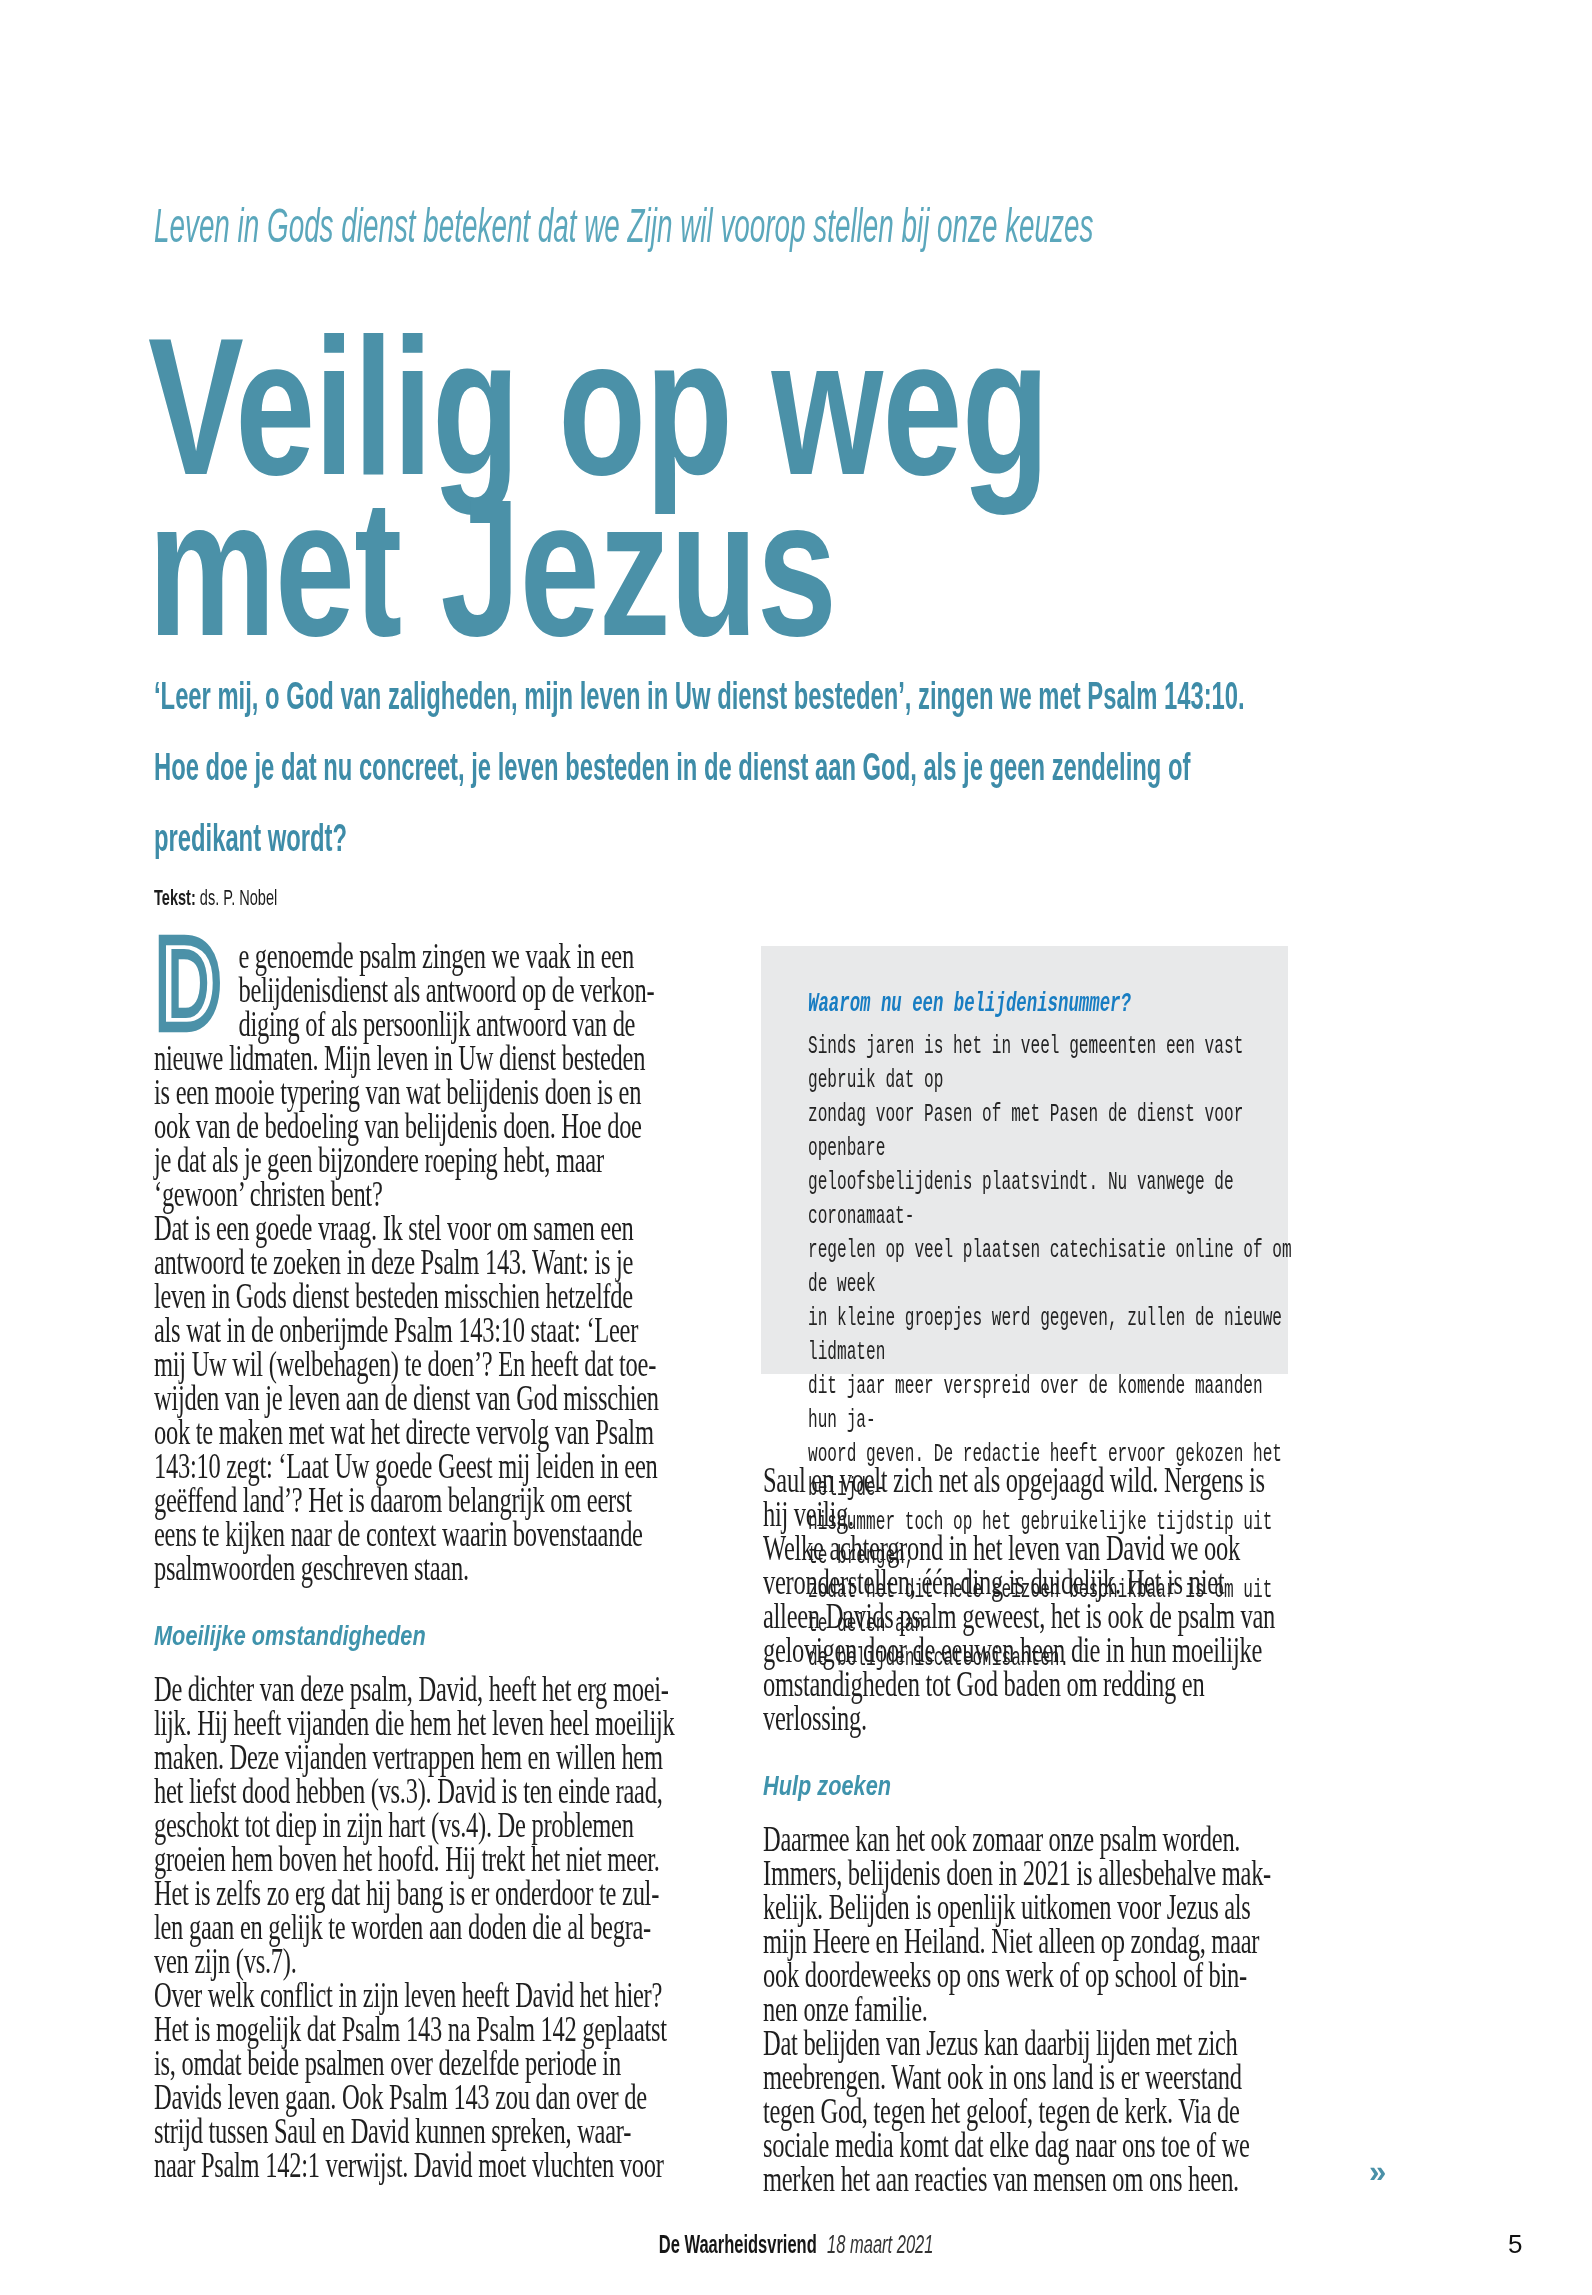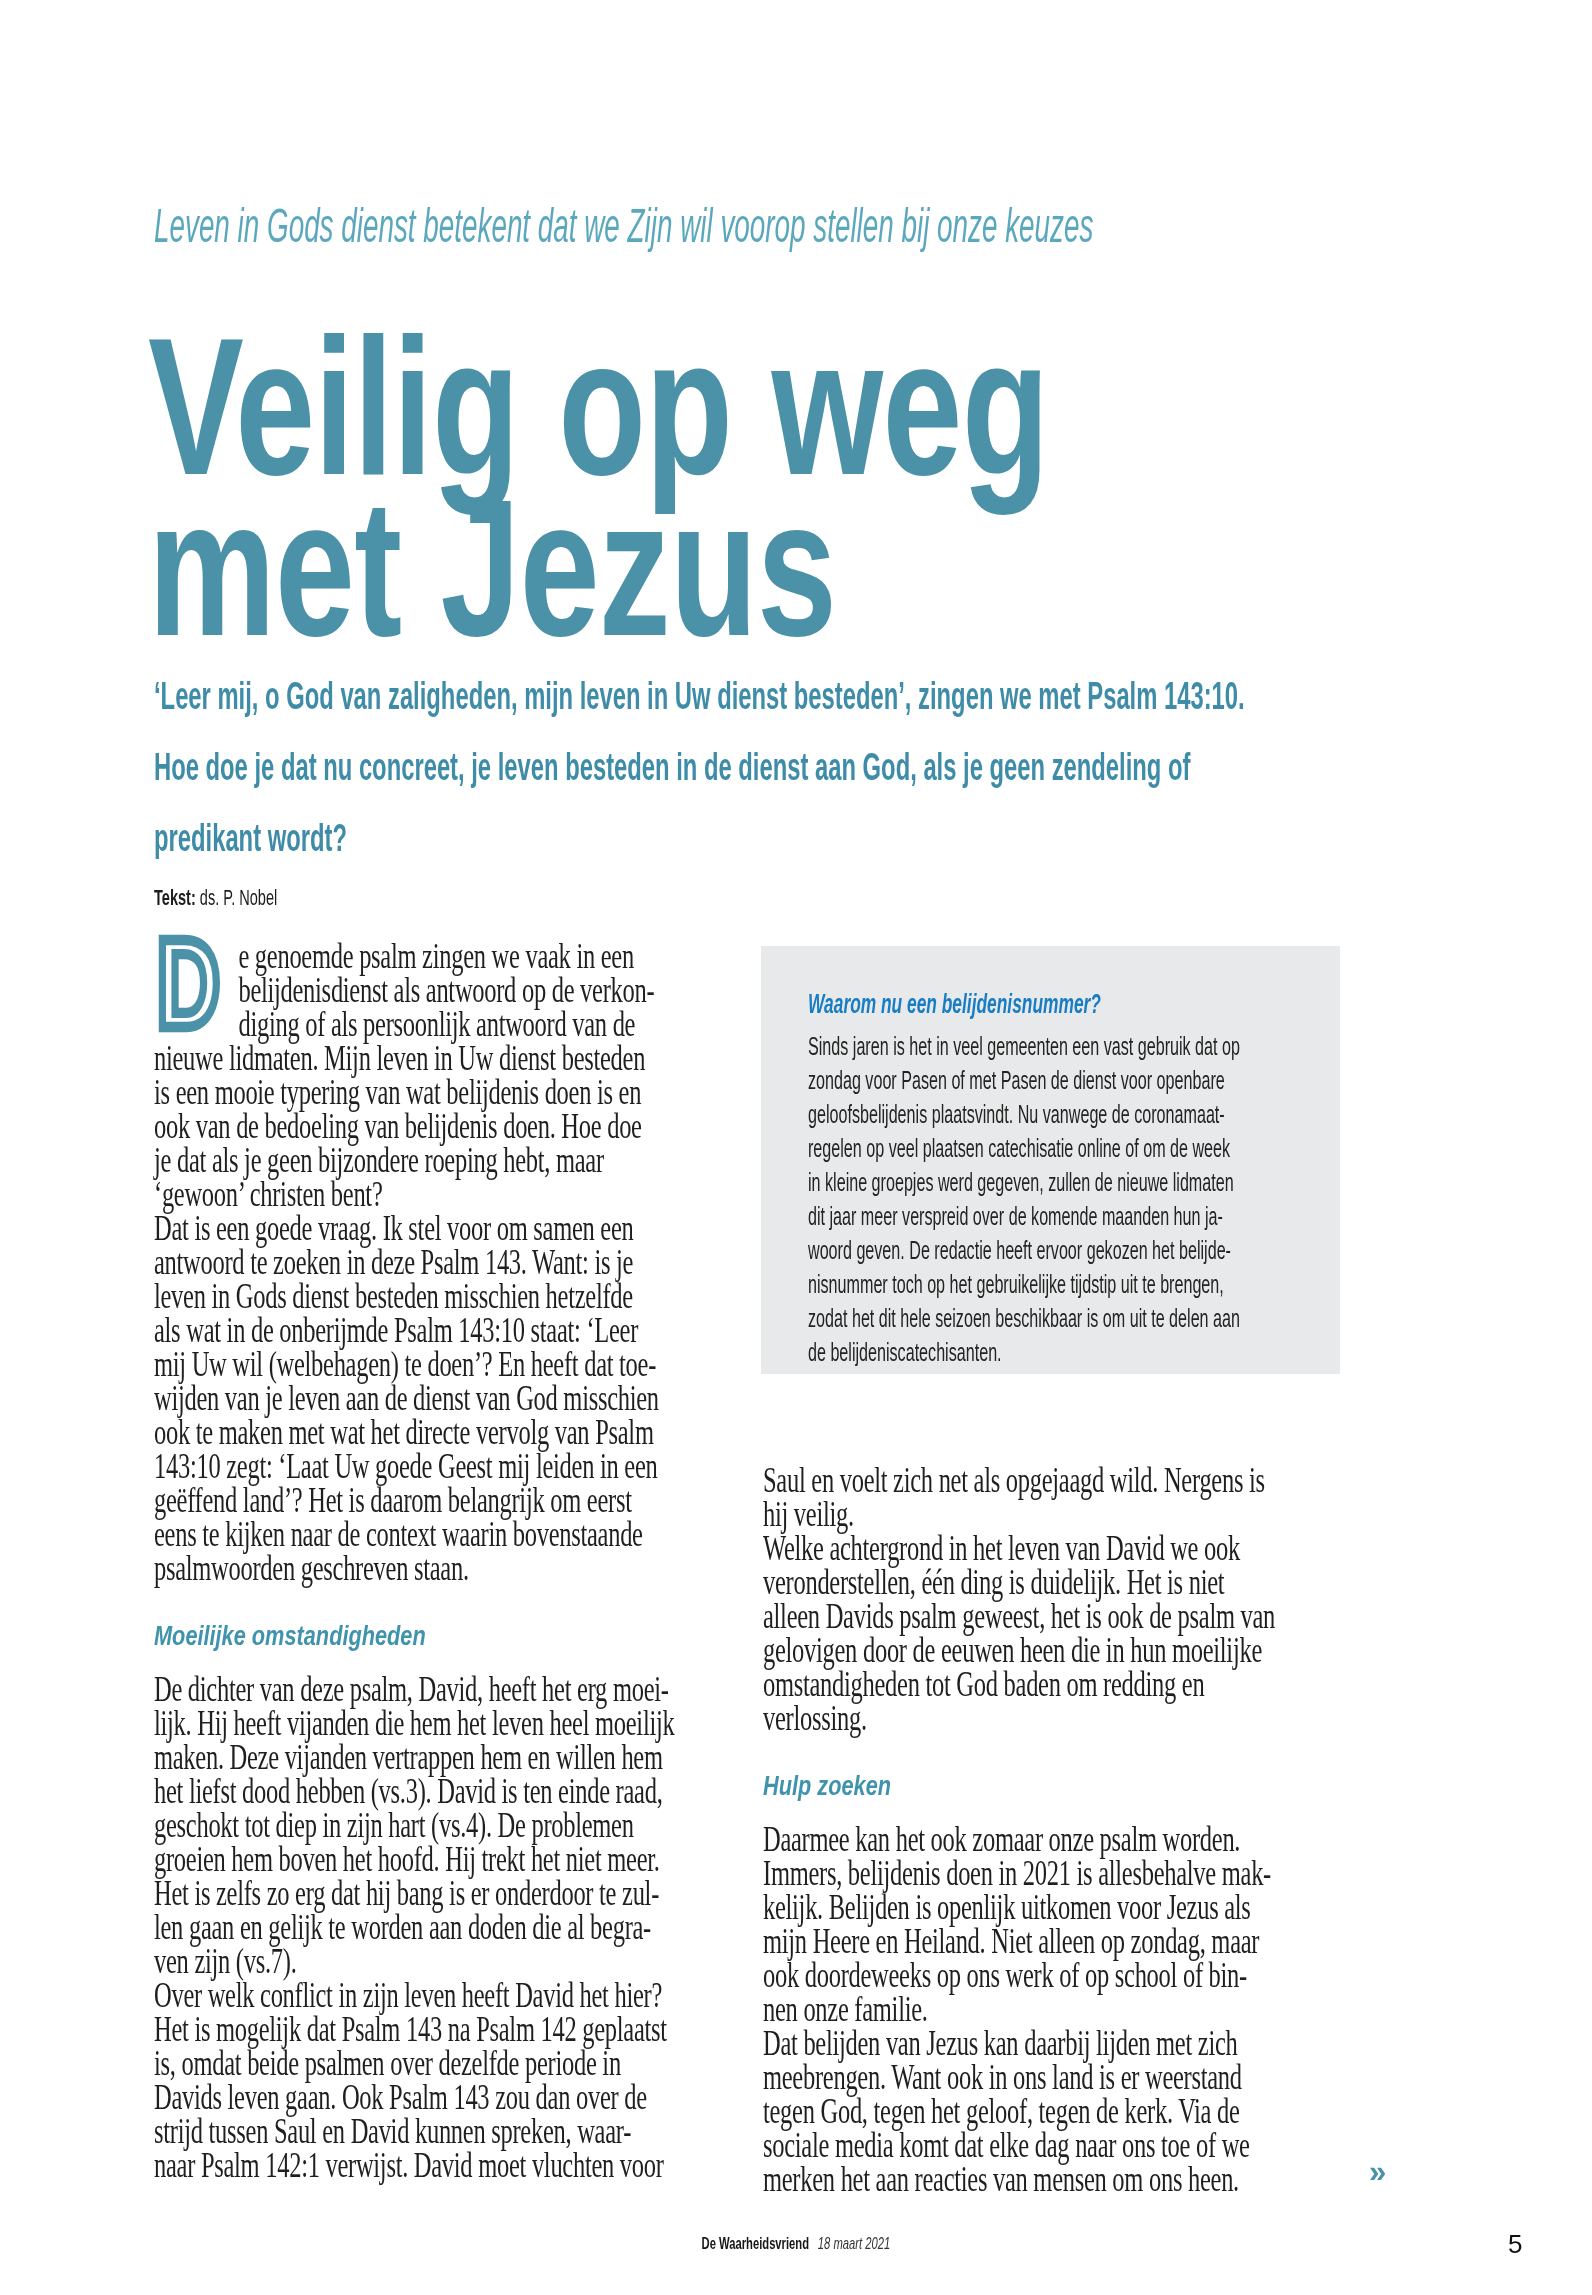--- a/index.html
+++ b/index.html
@@ -41,39 +41,40 @@
   .subhead {
     font-family:"Liberation Sans", sans-serif; font-weight:bold; font-style:italic;
     font-size:27px; line-height:31px; letter-spacing:0;
     color:var(--subhead,#3f93ac); margin:35px 0 21px 0;
     transform:scaleX(1.15); transform-origin:0 0; white-space:nowrap;
   }
   .dropcap {
     float:left; width:112px; height:97px; margin:-5.2px 8.6px 0 0;
   }
   .sidebar-box {
-    position:absolute; left:761px; top:922px; width:579px; height:428px;
+    position:absolute; left:761px; top:922px; width:527px; height:428px;
     background:var(--box_bg,#e8e9ea);
+    font-family:Liberation Mono, monospace;
   }
   .box-inner { padding:43px 0 0 47px; }
   .box-content { transform:scaleX(0.62); transform-origin:0 0; width:785px; }
   .box-title {
     margin:0; font-size:28px; line-height:29px; font-weight:bold; font-style:italic;
     color:var(--box_title,#187dc2); white-space:nowrap;
   }
   .box-body {
     margin:11.2px 0 0 0; font-size:26px; line-height:34px; color:#232323; white-space:pre-line;
   }
   .continuation {
     position:absolute; left:1369px; top:2132px; font-size:31px; line-height:31px;
     font-weight:bold; color:var(--teal,#4b91a8);
   }
   .footer {
     position:absolute; left:0; right:0; top:2206px; text-align:center;
-    font-size:17px; line-height:28px; color:#161616;
+    font-size:25px; line-height:28px; color:#161616;
   }
   .footer .inner { display:inline-block; transform:scaleX(0.66); white-space:nowrap; }
   .footer .mag { font-weight:bold; }
   .footer .date { font-style:italic; font-weight:400; color:#333; margin-left:8.6px; }
   .page-number {
     position:absolute; left:1508px; top:2206px; font-size:26px; line-height:28px; color:#111;
   }
 </style>
 </head>
 <body>

